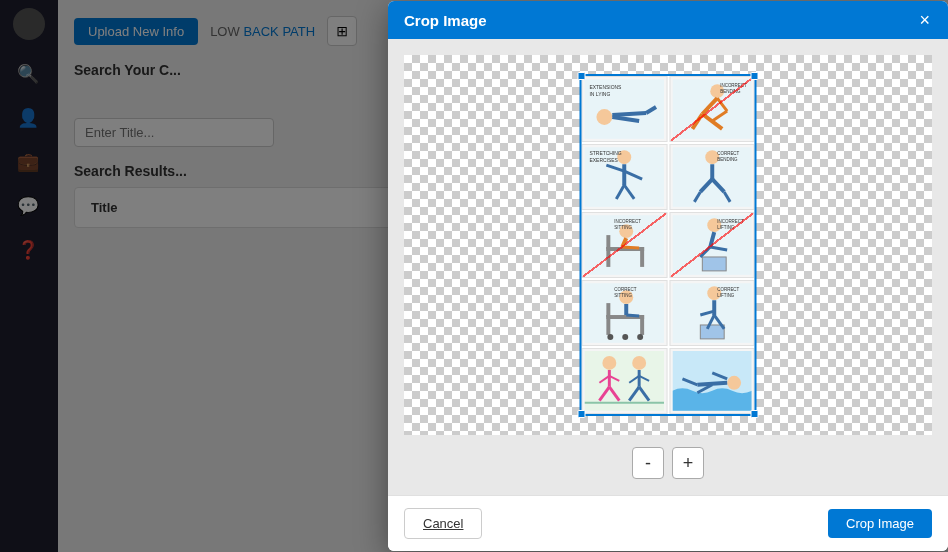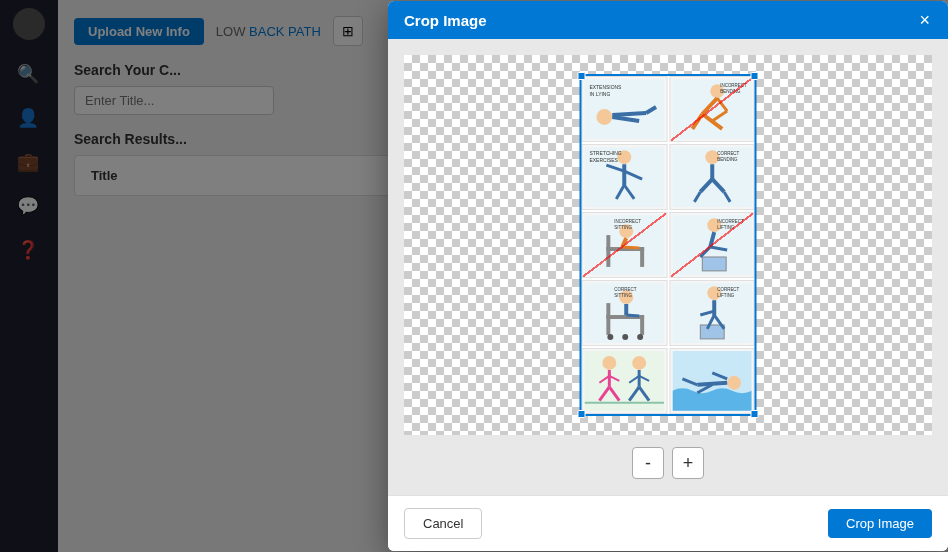--- a/index.html
+++ b/index.html
@@ -65,21 +65,20 @@
     }
 
     .upload-btn {
       background: #0078d4;
       color: white;
       border: none;
       padding: 6px 14px;
       border-radius: 4px;
       font-size: 13px;
       cursor: pointer;
-      font-weight: bold;
     }
 
     .icon-btn-sm {
       background: white;
       border: 1px solid #ccc;
       border-radius: 4px;
       width: 30px;
       height: 30px;
       display: flex;
       align-items: center;
@@ -93,20 +92,21 @@
       color: #333;
       margin-bottom: 8px;
     }
 
     .search-input {
       padding: 6px 10px;
       border: 1px solid #ccc;
       border-radius: 4px;
       width: 200px;
       font-size: 13px;
+      margin-top: 32px;
     }
 
     .results-section h3 {
       font-size: 14px;
       color: #333;
       margin-bottom: 8px;
       margin-top: 16px;
     }
 
     .results-table {
@@ -302,20 +302,21 @@
     }
 
     .cancel-btn {
       background: white;
       border: 1px solid #ccc;
       padding: 7px 18px;
       border-radius: 4px;
       font-size: 13px;
       cursor: pointer;
       color: #333;
+      text-decoration: underline;
     }
 
     .crop-btn {
       background: #0078d4;
       color: white;
       border: none;
       padding: 7px 18px;
       border-radius: 4px;
       font-size: 13px;
       cursor: pointer;

